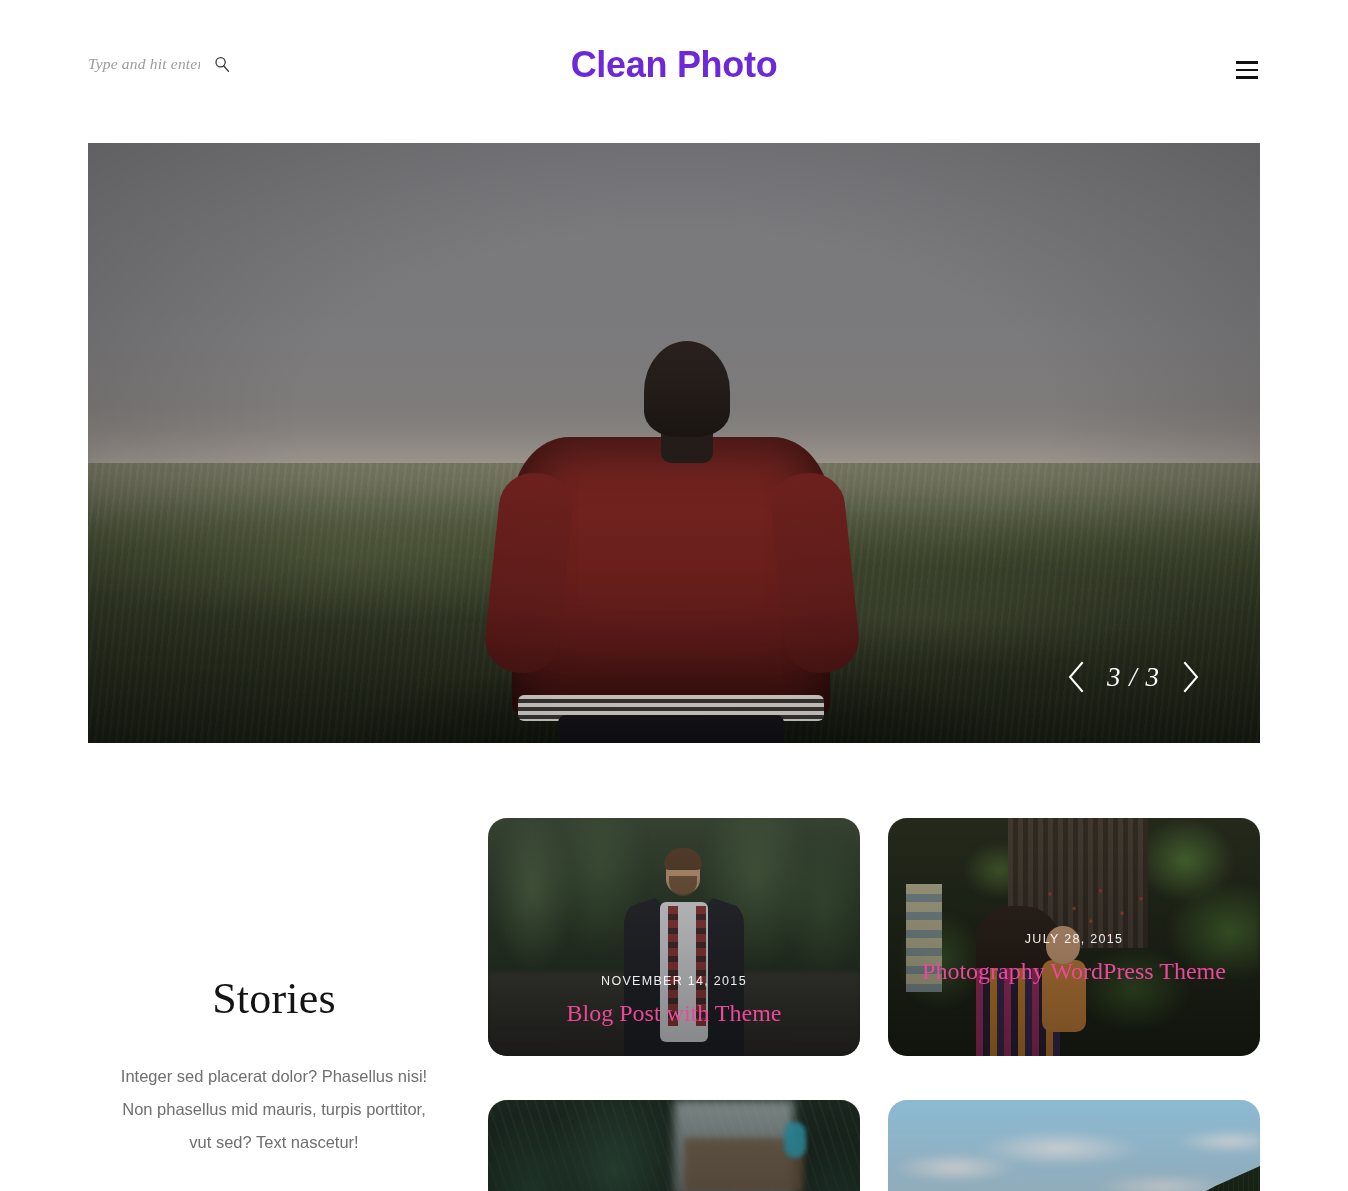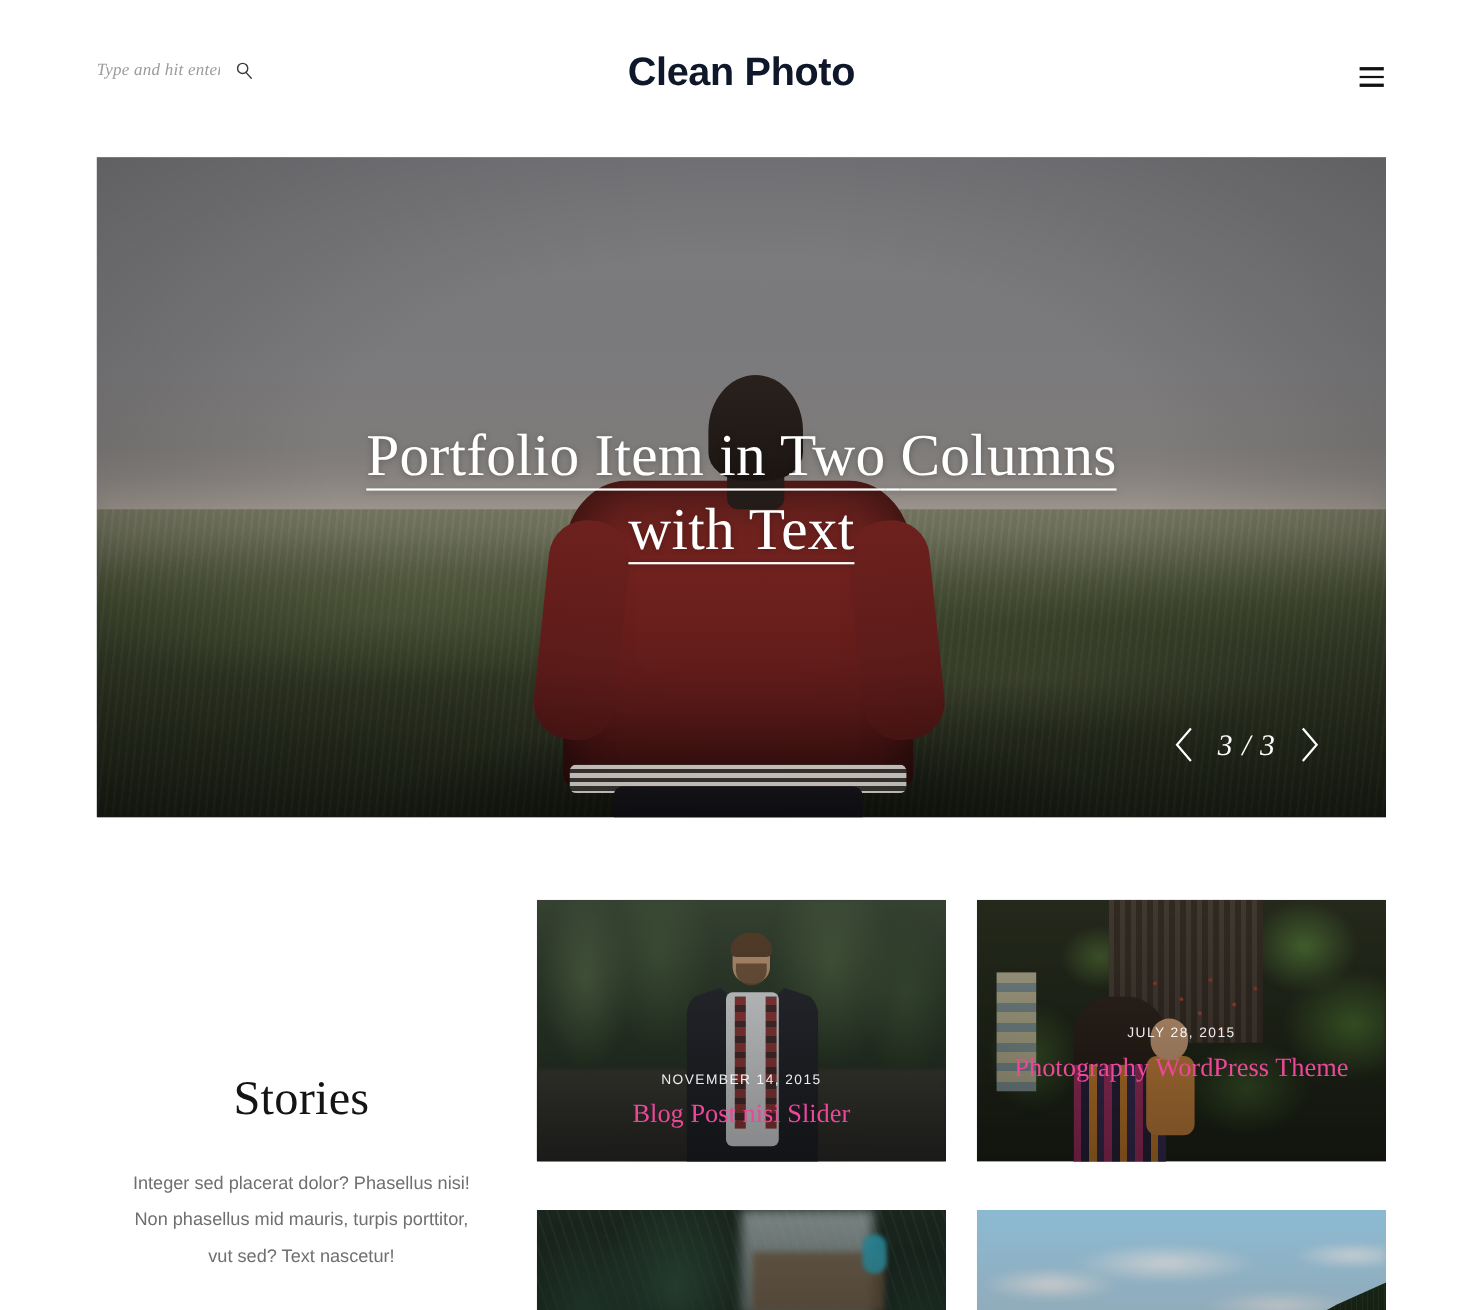--- a/index.html
+++ b/index.html
@@ -52,21 +52,21 @@
   .site-title {
     position: absolute;
     left: 0;
     top: 44px;
     width: 1348px;
     text-align: center;
     font-family: "Liberation Sans", sans-serif;
     font-size: 36px;
     font-weight: 600;
     letter-spacing: -0.3px;
-    color: #0f172a;
+    color: #6d28d9;
   }
 
   .menu-toggle {
     position: absolute;
     right: 88px;
     top: 58px;
     width: 24px;
     height: 24px;
     cursor: pointer;
     display: flex;
@@ -282,20 +282,21 @@
     grid-template-columns: 372px 372px;
     grid-auto-rows: 254px;
     gap: 28px 28px;
   }
   .card {
     position: relative;
     width: 372px;
     height: 238px;
     overflow: hidden;
     cursor: pointer;
+    border-radius: 19px;
   }
   .card-overlay {
     position: absolute;
     inset: 0;
     background: linear-gradient(180deg, rgba(0,0,0,0.12) 0%, rgba(0,0,0,0.28) 55%, rgba(0,0,0,0.42) 100%);
   }
   .card-caption {
     position: absolute;
     left: 0;
     right: 0;
@@ -514,24 +515,20 @@
     <div class="fig-body"></div>
     <div class="fig-arm-l"></div>
     <div class="fig-arm-r"></div>
     <div class="fig-neck"></div>
     <div class="fig-head"></div>
     <div class="fig-hem"></div>
     <div class="fig-legs"></div>
   </div>
   <div class="hero-vignette"></div>
 
-  <h1 class="hero-title">
-    <span>Portfolio Item in Two</span>
-    <span>Columns with Text</span>
-  </h1>
 
   <div class="slider-nav">
     <span class="slider-arrow">
       <svg width="18" height="32" viewBox="0 0 18 32" fill="none">
         <polyline points="15,2 3,16 15,30" stroke="#ffffff" stroke-width="2" fill="none" stroke-linecap="square"></polyline>
       </svg>
     </span>
     <span class="slider-count">3 / 3</span>
     <span class="slider-arrow">
       <svg width="18" height="32" viewBox="0 0 18 32" fill="none">
@@ -558,21 +555,21 @@
         <div class="person-shirt"></div>
         <div class="plaid"></div>
         <div class="plaid r"></div>
         <div class="person-head"></div>
         <div class="person-beard"></div>
         <div class="person-hair"></div>
       </div>
       <div class="card-overlay"></div>
       <div class="card-caption">
         <div class="card-date">NOVEMBER 14, 2015</div>
-        <div class="card-title">Blog Post nisi Slider</div>
+        <div class="card-title">Blog Post with Theme</div>
       </div>
     </article>
 
     <article class="card">
       <div class="art art-garden">
         <div class="wall"></div>
         <div class="flowers"></div>
         <div class="cloth"></div>
         <div class="mother"></div>
         <div class="mother-dress"></div>

